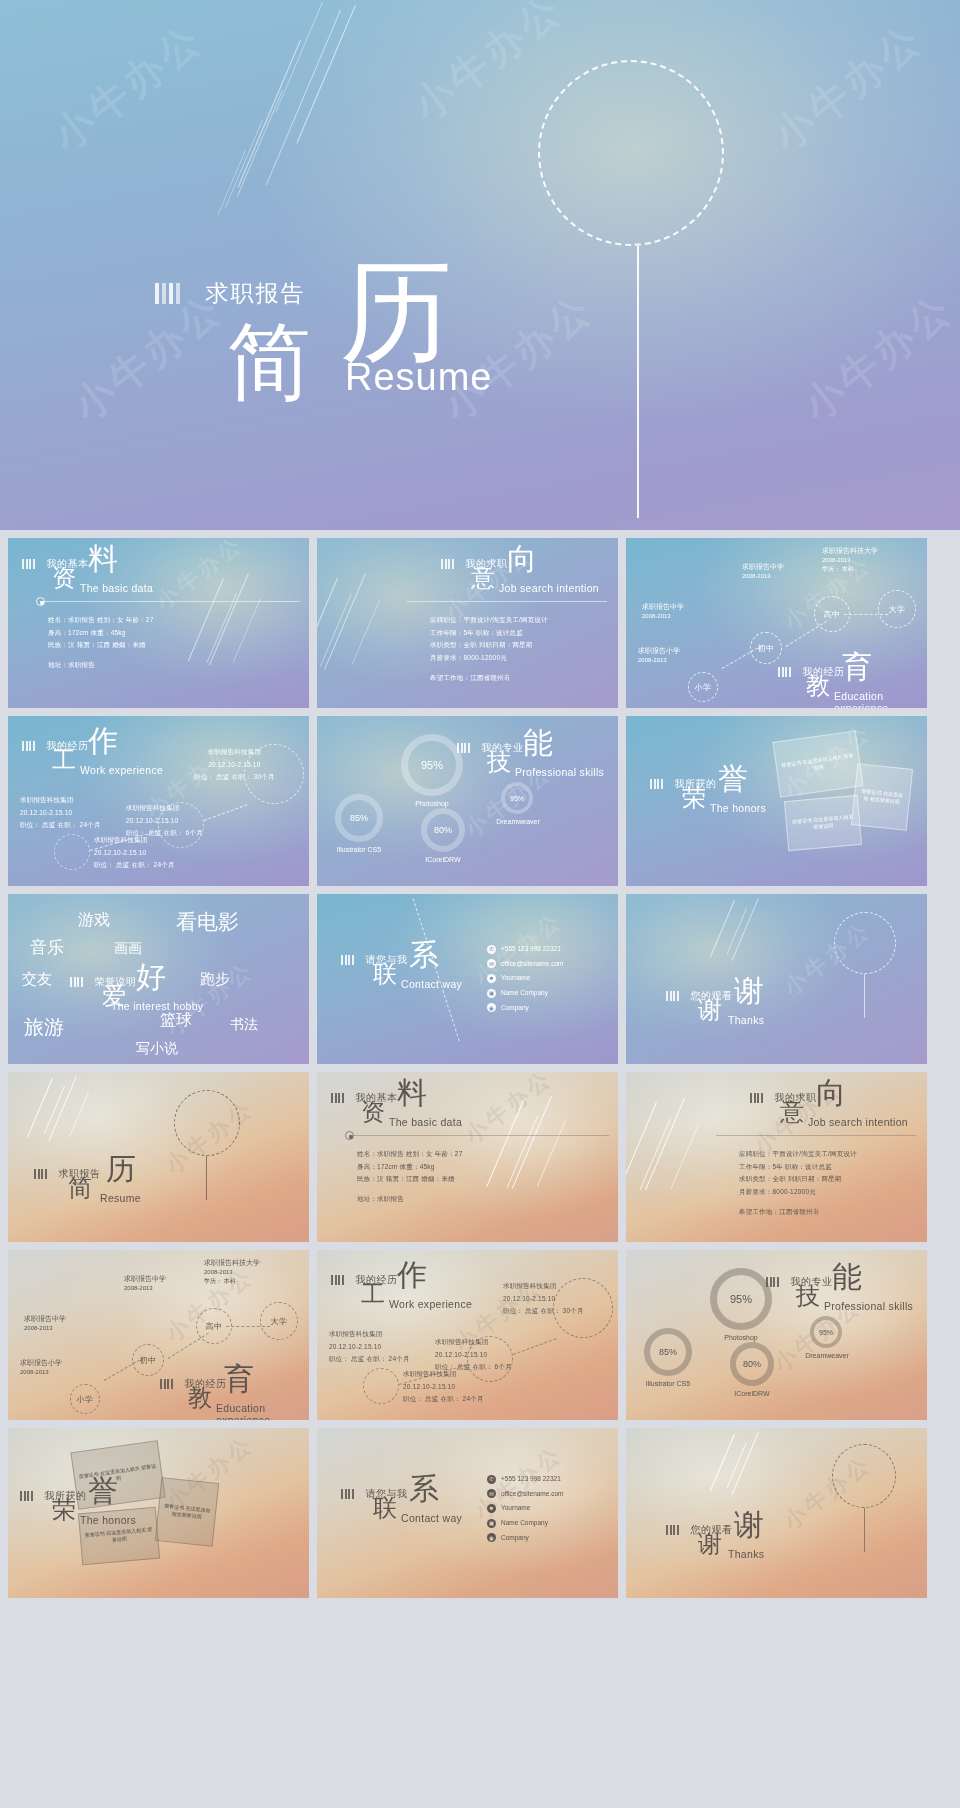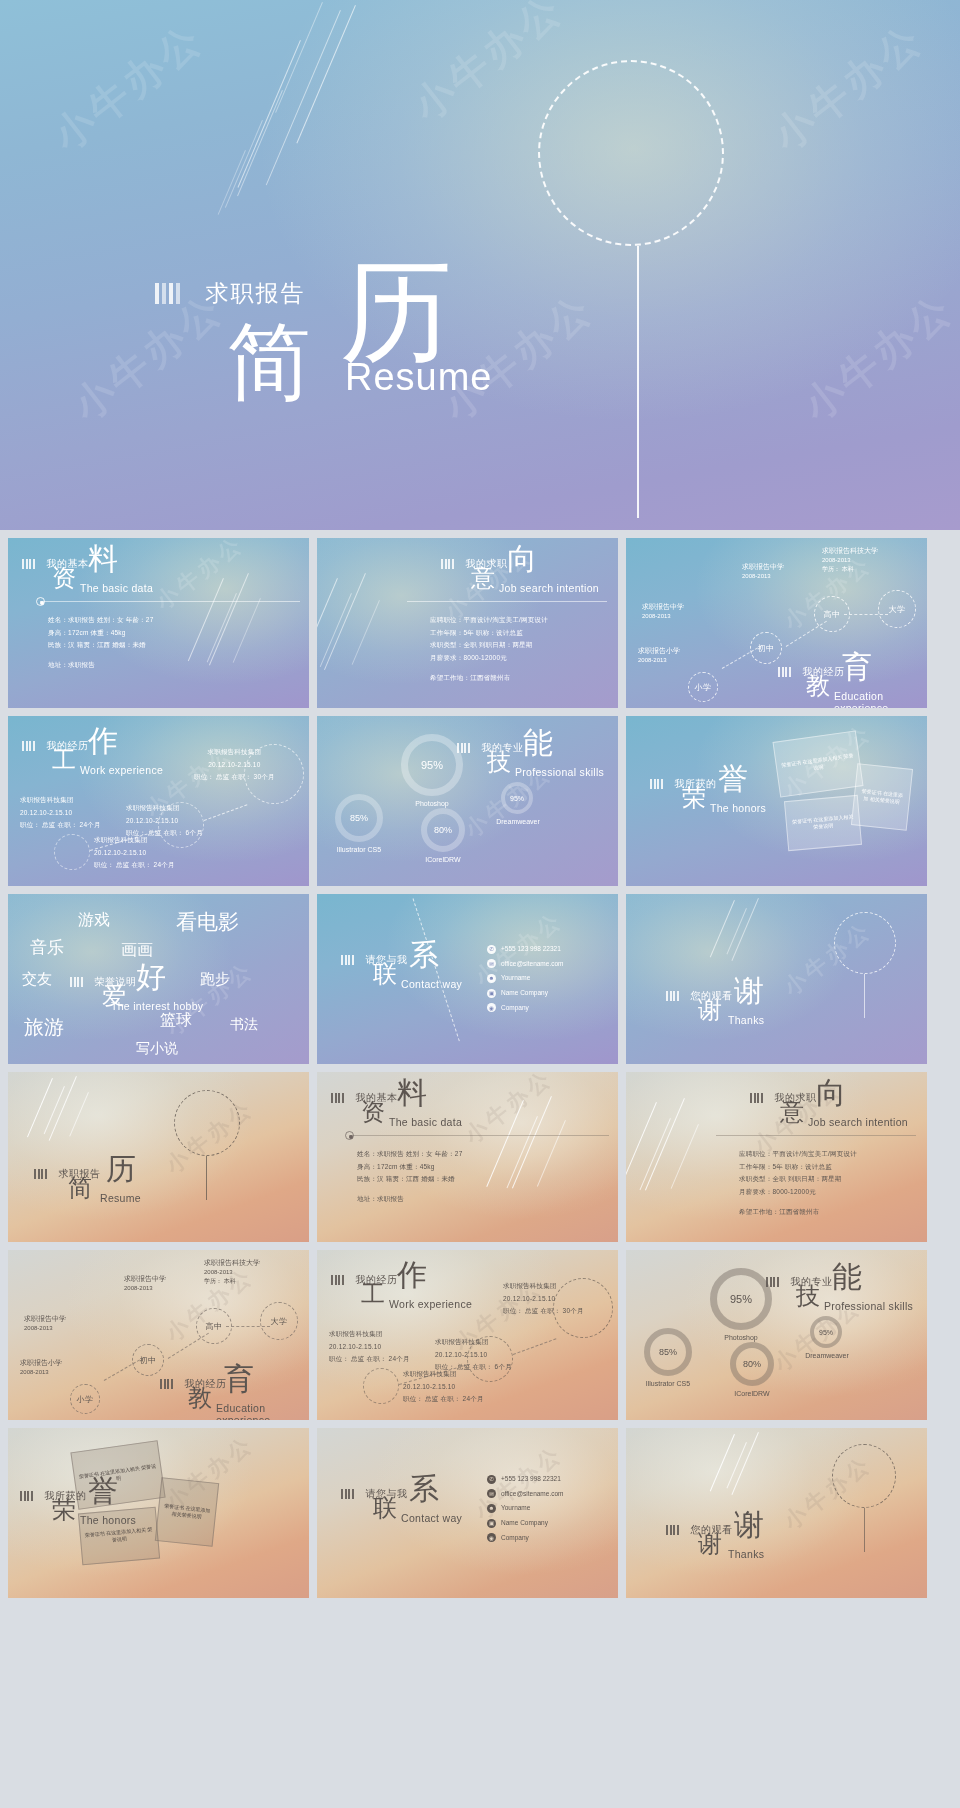--- a/index.html
+++ b/index.html
@@ -408,21 +408,21 @@
     <span class="s-big" style="left:92px; top:48px;">誉</span>
     <span class="s-big2" style="left:56px; top:70px;">荣</span>
     <span class="s-en" style="left:84px; top:86px;">The honors</span>
   </div>
 
   <div class="slide bg-cool2">
     <div class="wm wm-sm" style="left:150px;top:90px;">小牛办公</div>
     <span class="hobby" style="left:70px;  top:16px; font-size:16px;">游戏</span>
     <span class="hobby" style="left:168px; top:14px; font-size:21px;">看电影</span>
     <span class="hobby" style="left:22px;  top:42px; font-size:17px;">音乐</span>
-    <span class="hobby" style="left:113px; top:46px; font-size:16px;">画画</span>
+    <span class="hobby" style="left:106px; top:46px; font-size:14px;">画画</span>
     <span class="hobby" style="left:14px;  top:76px; font-size:15px;">交友</span>
     <span class="hobby" style="left:192px; top:76px; font-size:15px;">跑步</span>
     <span class="hobby" style="left:16px;  top:120px; font-size:20px;">旅游</span>
     <span class="hobby" style="left:152px; top:116px; font-size:16px;">篮球</span>
     <span class="hobby" style="left:222px; top:122px; font-size:14px;">书法</span>
     <span class="hobby" style="left:128px; top:146px; font-size:14px;">写小说</span>
 
     <div class="s-title" style="left:62px; top:78px;">
       <span class="s-bars"><i></i><i></i><i></i><i></i></span>
       <span class="s-sub">荣誉说明</span>

